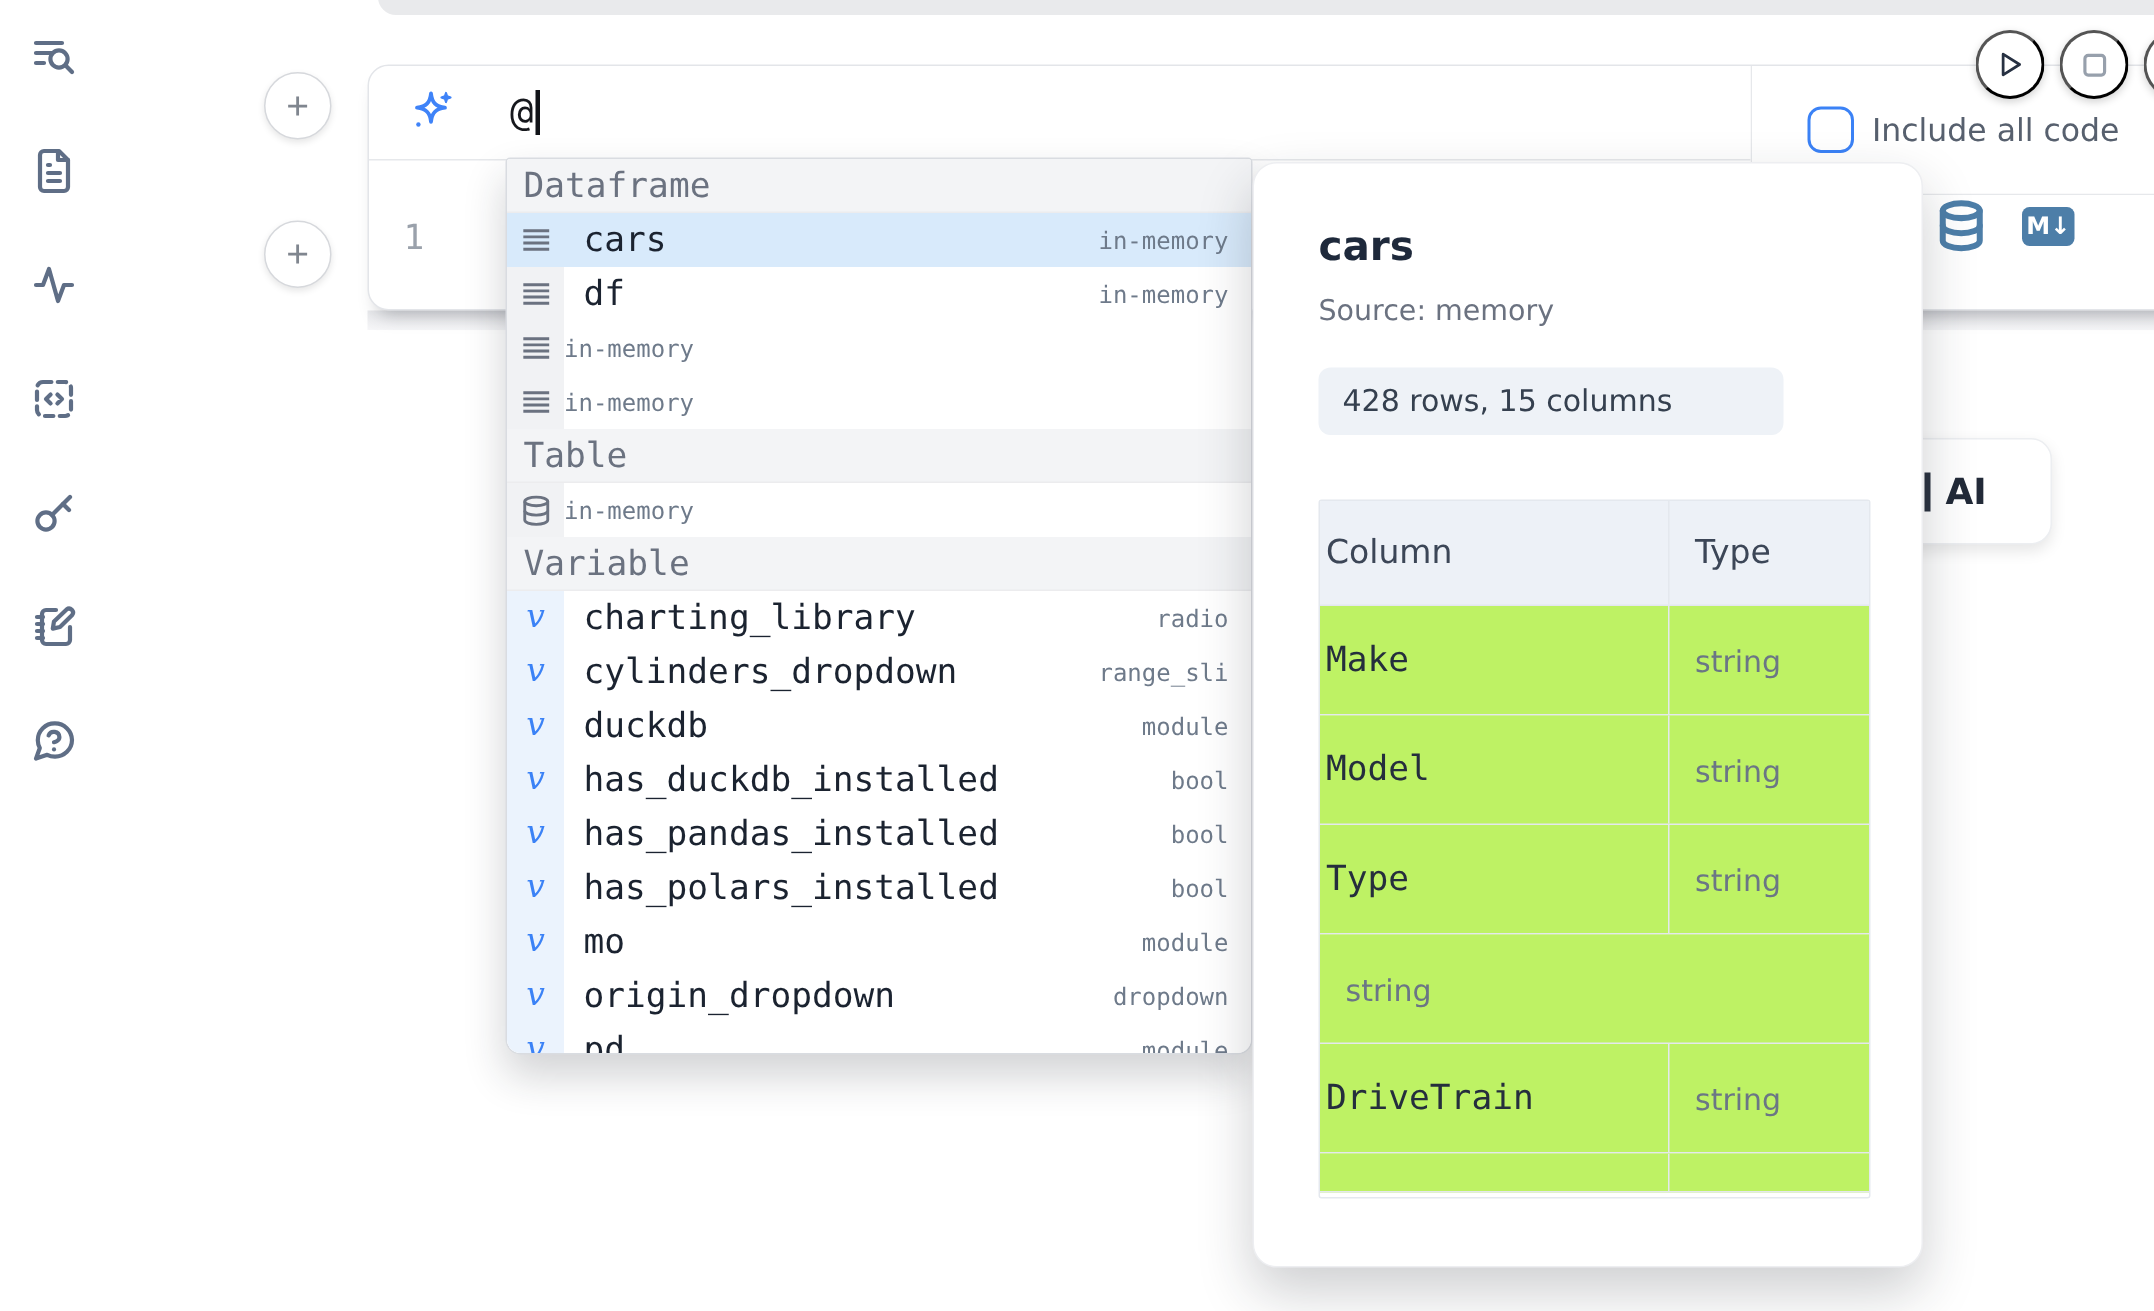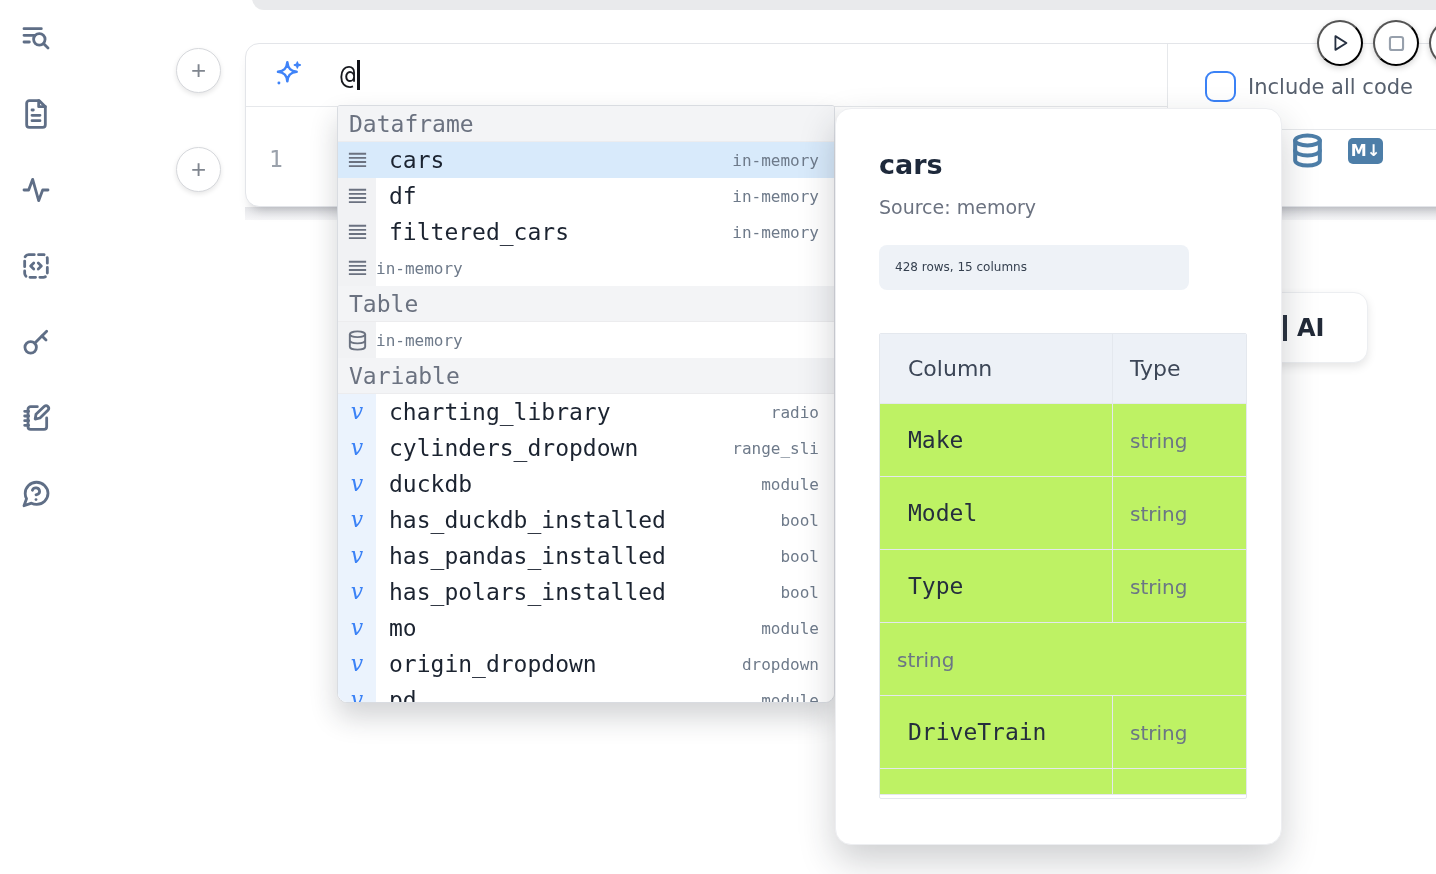--- a/index.html
+++ b/index.html
@@ -91,26 +91,26 @@
   .dd-type{ font-size:16px; color:#6e7a8a; white-space:nowrap; margin-right:15px; }
   .dd-partial{ height:21px; overflow:hidden; }
 
   
   .popup{ position:absolute; left:835px; top:108px; width:447px; height:737px; z-index:30;
     background:#fff; border-radius:16px; border:1px solid #edeef1;
     box-shadow:0 16px 36px rgba(30,35,45,.22); overflow:hidden; padding:33px 43px; }
   .pv-title{ font-size:27px; font-weight:bold; color:#1e293b; margin-top:7px; }
   .pv-source{ font-size:19px; color:#6b7280; margin-top:16px; }
   .pv-pill{ margin-top:27px; width:310px; height:45px; background:#eef2f7; border-radius:8px;
-    font-size:12px; color:#35404f; line-height:45px; padding-left:16px; }
+    font-size:20px; color:#35404f; line-height:45px; padding-left:16px; }
   .pv-table{ margin-top:43px; width:368px; height:466px; overflow:hidden;
     border:1px solid #e4e8ee; border-radius:2px; }
   .pv-tr{ display:flex; border-bottom:1px solid #e4e8ee; }
   .pv-th{ background:#edf1f7; }
-  .pv-c1{ width:233px; padding:23px 0 23px 28px; border-right:1px solid #e4e8ee; }
+  .pv-c1{ width:233px; padding:23px 0 23px 4px; border-right:1px solid #e4e8ee; }
   .pv-c2{ width:133px; padding:23px 0 23px 17px; }
   .pv-th .pv-c1,.pv-th .pv-c2{ font-size:22px; color:#3c4657; padding-top:22px; padding-bottom:22px; }
   .pv-col{ font-size:23px; color:#252e3d; background:#bef264; }
   .pv-col .pv-c2{ font-family:"DejaVu Sans","Liberation Sans",sans-serif; font-size:20px;
     color:#6b7685; padding-top:25px; }
 </style>
 </head>
 <body>
 
 <div class="prev-cell-strip"></div>
@@ -240,21 +240,20 @@
         </span>
         <span class="dd-name">df</span>
         <span class="dd-type">in-memory</span>
       </div>
       <div class="dd-row">
         <span class="gutter g-gray">
           <svg viewBox="0 0 24 24" fill="none" stroke="currentColor" stroke-width="2">
             <path d="M3 5h18M3 9.3h18M3 13.6h18M3 17.9h18"></path>
           </svg>
         </span>
-        <span class="dd-name">filtered_cars</span>
         <span class="dd-type">in-memory</span>
       </div>
       <div class="dd-row">
         <span class="gutter g-gray">
           <svg viewBox="0 0 24 24" fill="none" stroke="currentColor" stroke-width="2">
             <path d="M3 5h18M3 9.3h18M3 13.6h18M3 17.9h18"></path>
           </svg>
         </span>
         <span class="dd-type">in-memory</span>
       </div>

